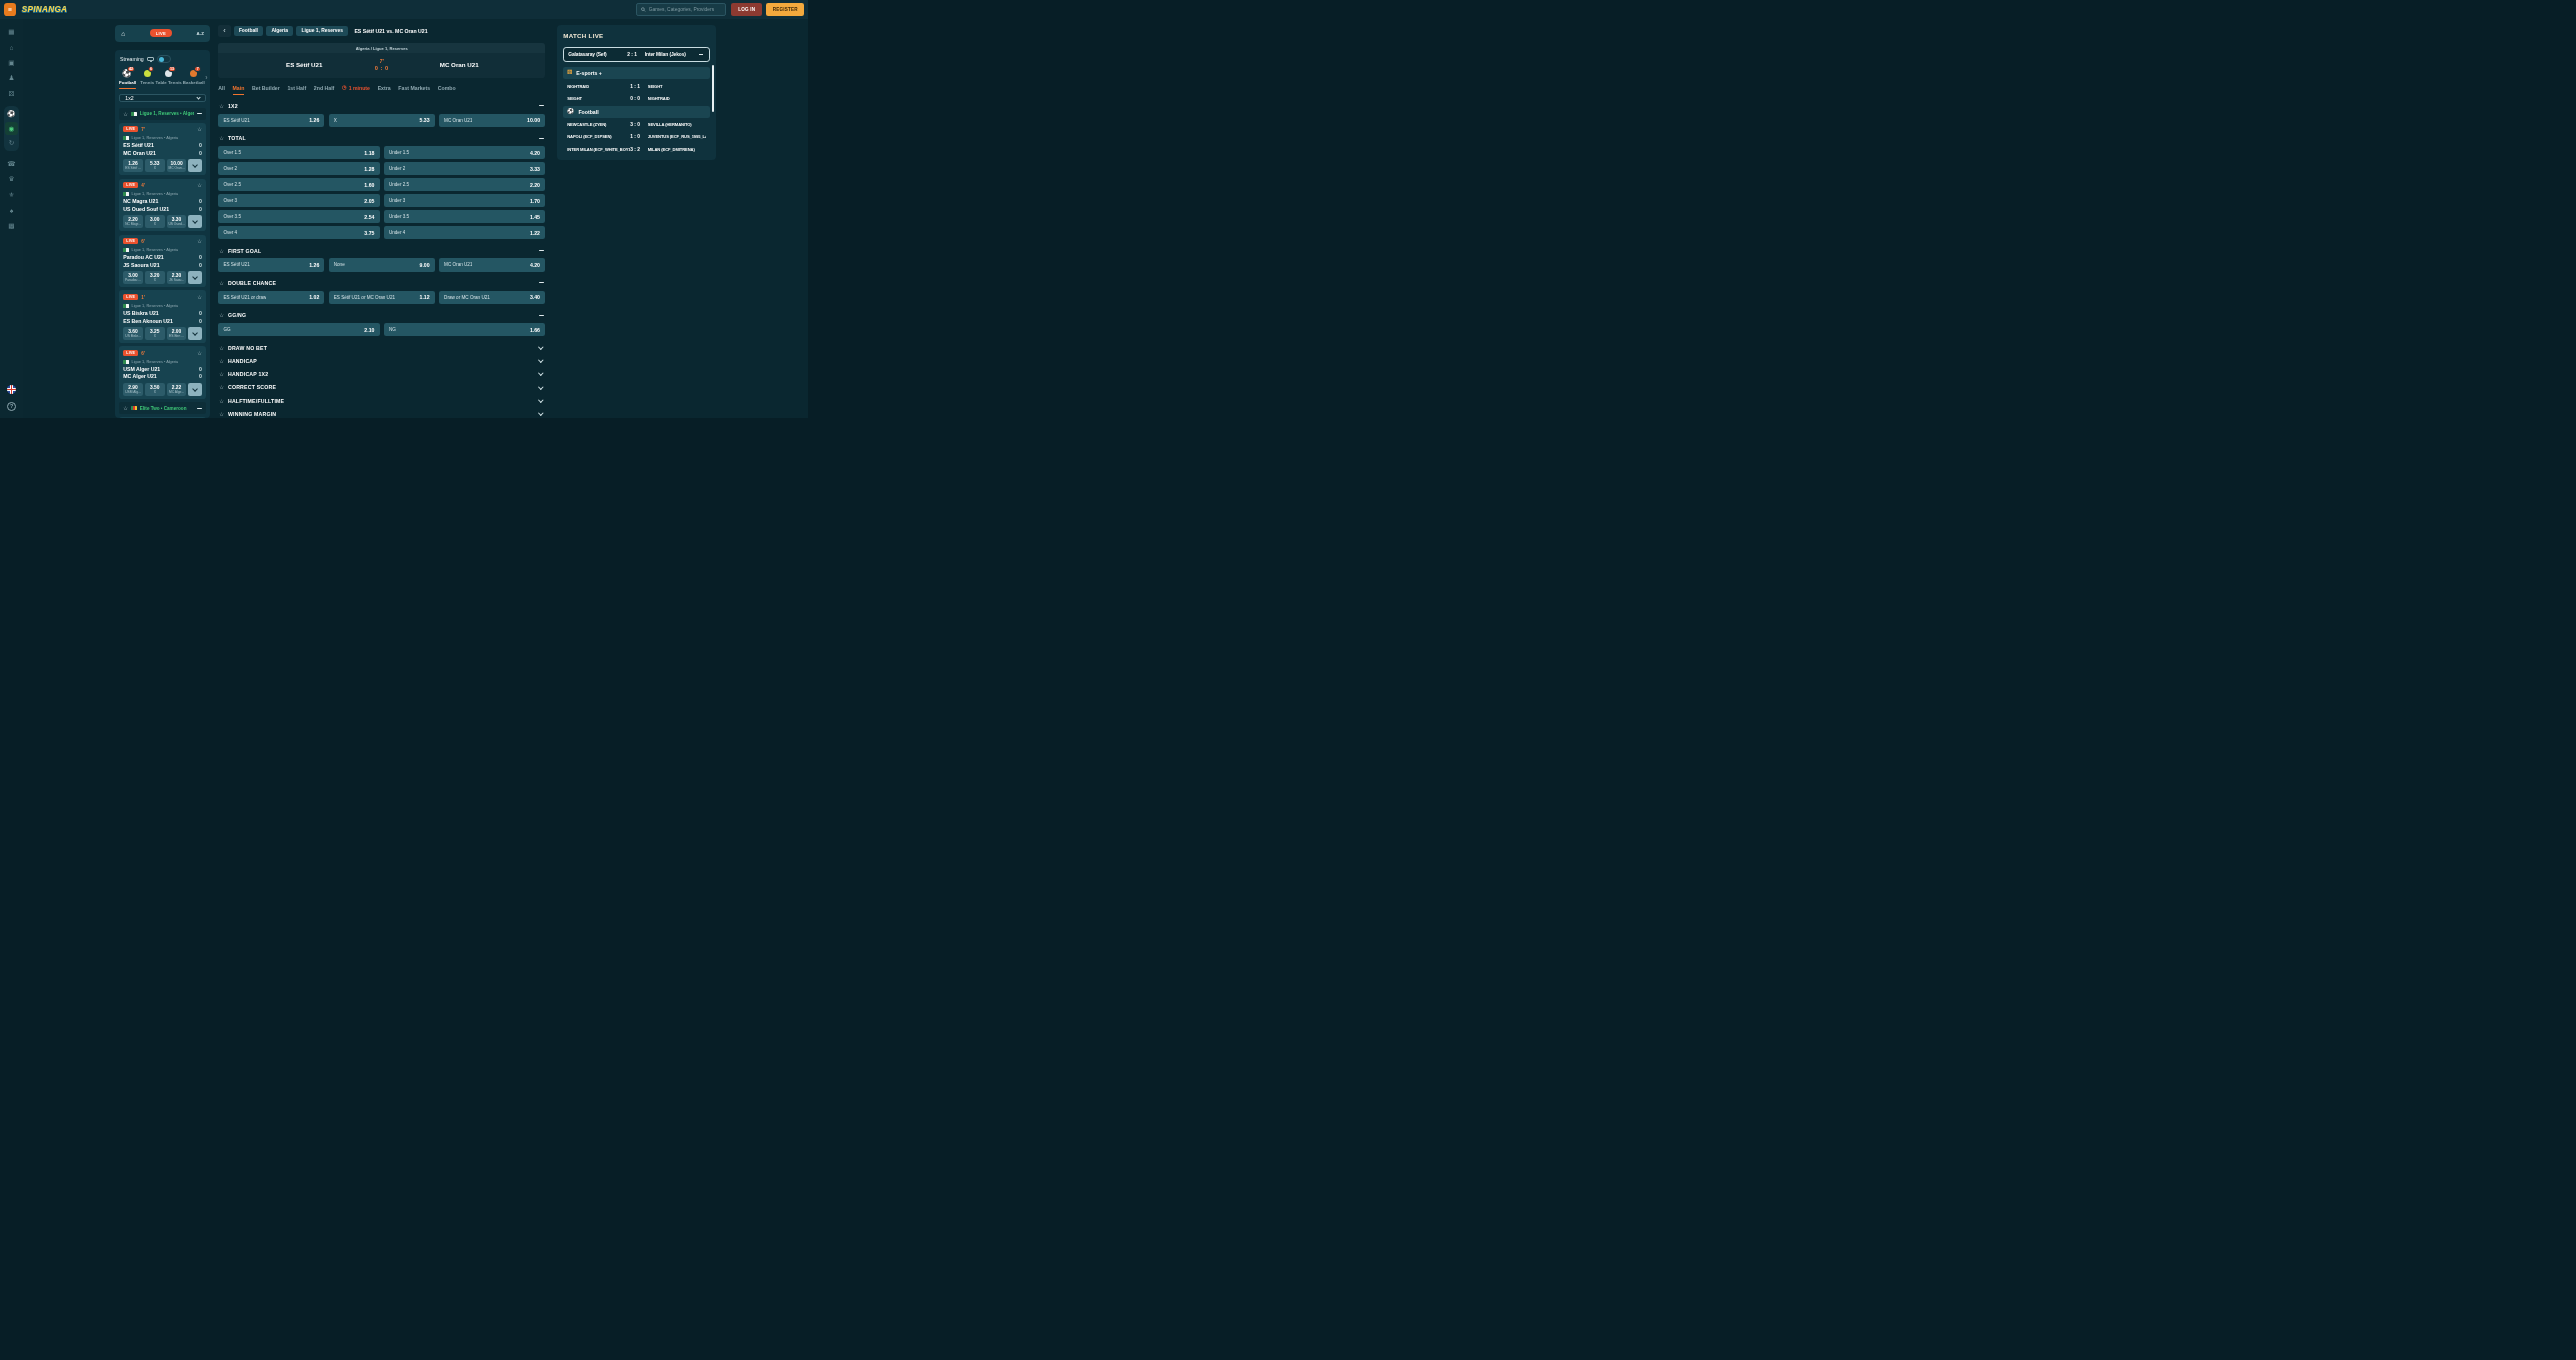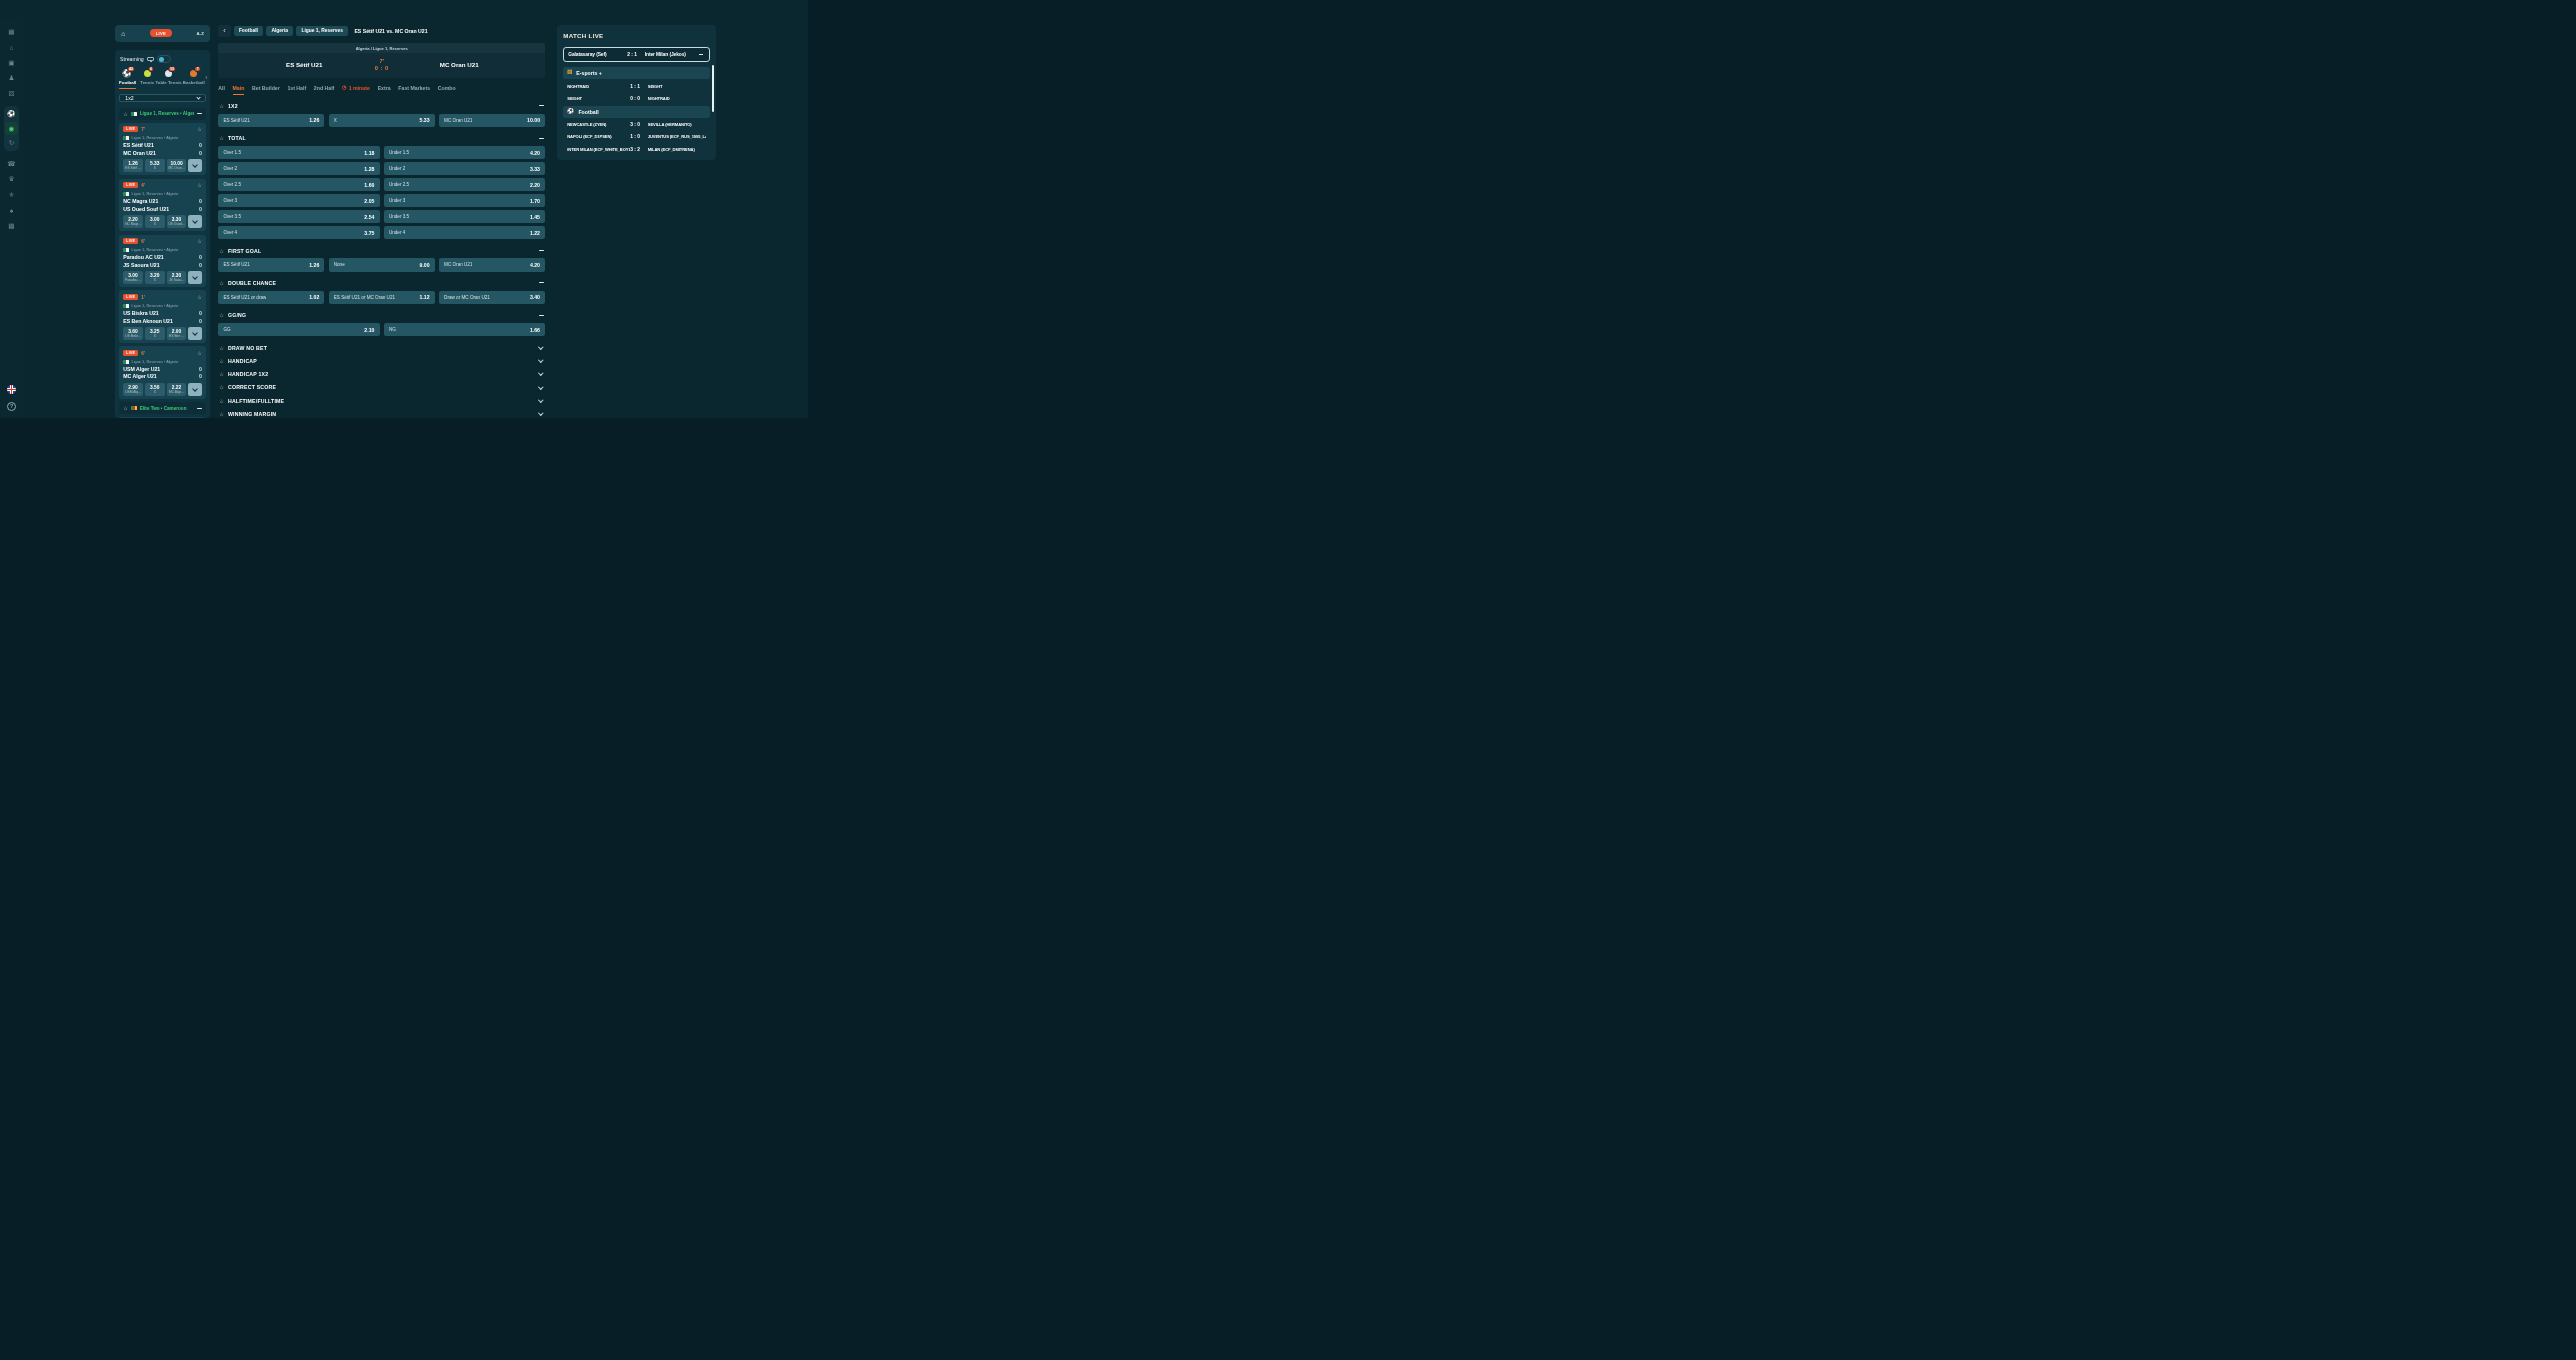--- a/index.html
+++ b/index.html
@@ -130,20 +130,37 @@
   .rp-match{display:grid;grid-template-columns:63px 17.5px 1fr;align-items:center;padding:3.6px 4.1px;font-size:4.1px;font-weight:bold;cursor:pointer}
   .rp-name{white-space:nowrap;overflow:hidden;letter-spacing:-0.1px}
   .rp-score{font-size:4.9px;white-space:nowrap}
   .rp-scrollbar{position:absolute;right:1.5px;top:40px;width:2.1px;height:47px;background:#e8f0f2;border-radius:1px;cursor:pointer}
 </style>
 </head>
 <body>
 
 <div class="app">
 
+  <header class="topbar">
+    <div class="tb-left">
+      <button class="menu-btn"><span>≡</span></button>
+      <div class="logo">SPINANGA</div>
+    </div>
+    <div class="tb-right">
+      <div class="search">
+        <svg width="5.2" height="5.2" viewBox="0 0 10 10">
+          <circle cx="4" cy="4" r="3" fill="none" stroke="#8fa9b1" stroke-width="1.4"></circle>
+          <line x1="6.2" y1="6.2" x2="9" y2="9" stroke="#8fa9b1" stroke-width="1.4"></line>
+        </svg>
+        <input class="search-input" placeholder="Games, Categories, Providers" style="">
+      </div>
+      <button class="btn-login">LOG IN</button>
+      <button class="btn-register">REGISTER</button>
+    </div>
+  </header>
 
   <aside class="rail">
     <div id="rail-top">
         <div class="rail-icon">▦</div>
         <div class="rail-icon">⌂</div>
         <div class="rail-icon">▣</div>
         <div class="rail-icon">♟</div>
         <div class="rail-icon">⚄</div>
       </div>
     <div id="rail-group" class="rail-group">

